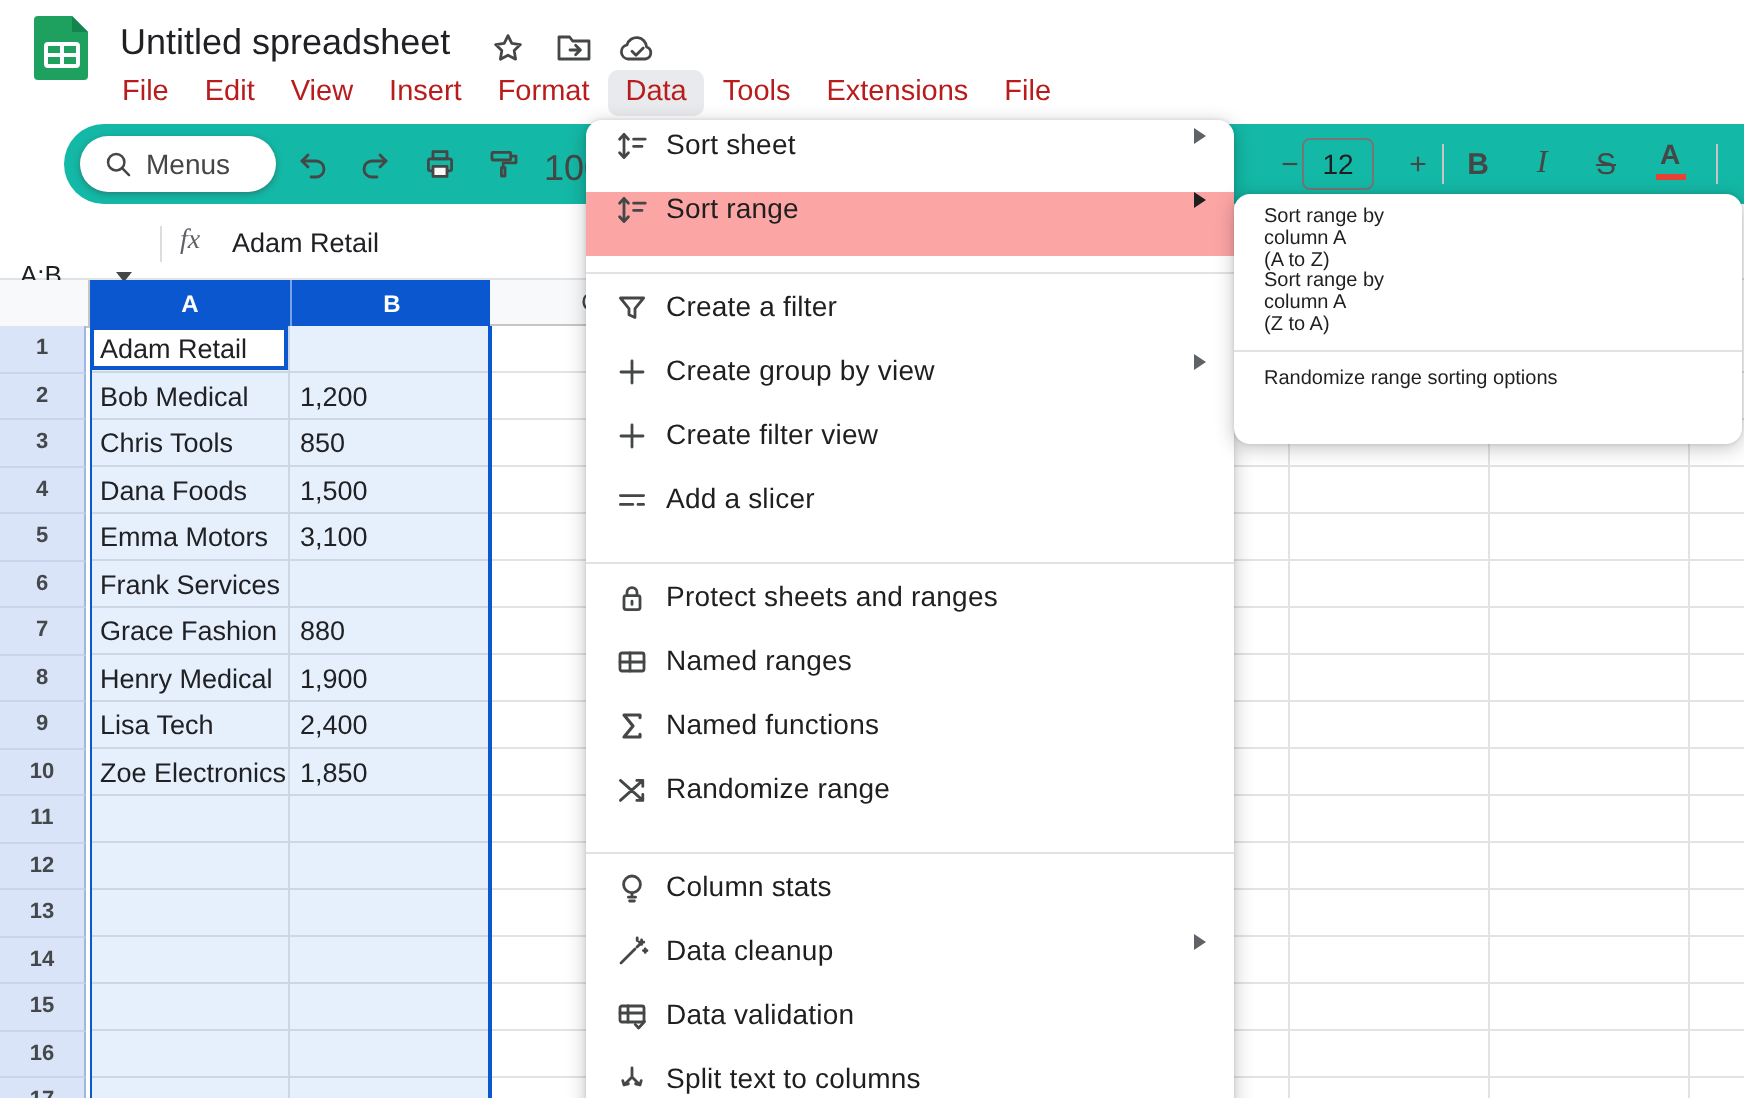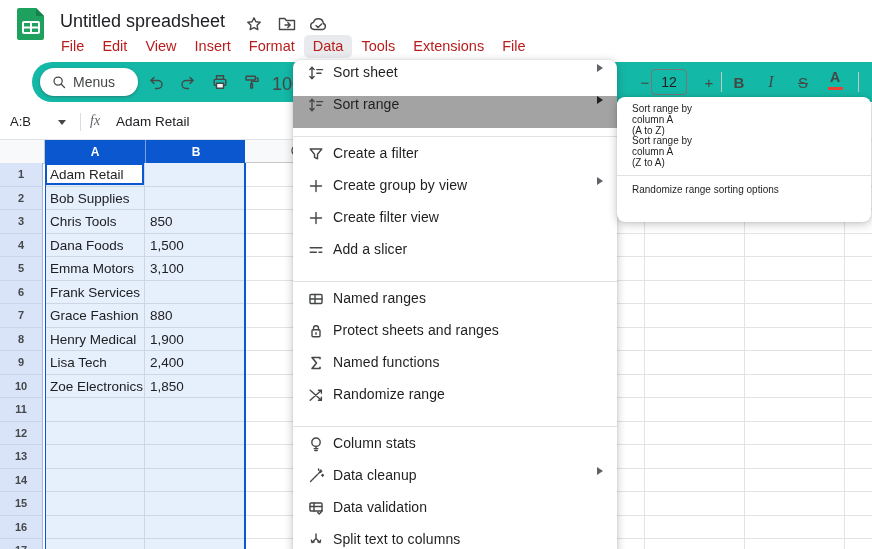--- a/index.html
+++ b/index.html
@@ -33,21 +33,21 @@
   .bB{left:694px;font-weight:bold;}
   .bI{left:726px;font-style:italic;font-family:"Liberation Serif",serif;font-size:16px;}
   .bS{left:758px;text-decoration:line-through;}
   .bA{left:790px;top:6px;flex-direction:column;}
   .bA .aletter{font-size:14px;font-weight:bold;color:#444746;line-height:15px;}
   .bA .abar{width:15px;height:3px;background:#e94235;margin-top:2px;}
   .bucket{left:838px;}
 
   
   .fbar{position:absolute;left:0;top:105px;width:872px;height:34px;background:#fff;border-bottom:1px solid #e0e2e5;}
-  .namebox{position:absolute;left:0;top:0;width:78px;height:34px;cursor:pointer;}
+  .namebox{position:absolute;left:0;top:16px;width:78px;height:34px;cursor:pointer;}
   .nbtxt{position:absolute;left:10px;top:9px;font-size:13px;color:#1f1f1f;}
   .caret{position:absolute;left:58px;top:15px;width:0;height:0;border-left:4px solid transparent;border-right:4px solid transparent;border-top:5px solid #444746;}
   .fdiv{position:absolute;left:80px;top:8px;width:1px;height:18px;background:#dadce0;}
   .fx{position:absolute;left:90px;top:8px;font-family:"Liberation Serif",serif;font-style:italic;font-size:14px;color:#5f6368;}
   .fval{position:absolute;left:116px;top:9px;font-size:13.5px;color:#202124;cursor:text;}
 
   
   .grid{position:absolute;left:0;top:140px;width:872px;height:409px;}
   .corner{position:absolute;left:0;top:0;width:44px;height:23px;background:#f8f9fa;border-right:1px solid #c4c7c5;border-bottom:1px solid #c4c7c5;cursor:pointer;}
   .ch{position:absolute;top:0;height:23px;display:flex;align-items:center;justify-content:center;font-size:12px;font-weight:600;cursor:pointer;}
@@ -64,21 +64,21 @@
   .selborder{position:absolute;left:244px;top:23px;width:2px;height:386px;background:#0b57d0;}
   .activecell{position:absolute;left:45px;top:23px;width:99px;height:22px;background:#fff;border:2px solid #0b57d0;box-sizing:border-box;}
   .drows{position:absolute;left:45px;top:23px;width:200px;}
   .drow{display:flex;height:23.5px;}
   .c{width:100px;box-sizing:border-box;padding:0 3px 0 5px;line-height:23.5px;font-size:13.5px;color:#202124;overflow:hidden;white-space:nowrap;cursor:cell;}
 
   
   .panel{position:absolute;background:#fff;border-radius:8px;box-shadow:0 2px 10px rgba(0,0,0,.24),0 0 2px rgba(0,0,0,.12);z-index:10;}
   .dmenu{left:293px;top:60px;width:324px;height:503px;padding-top:4px;box-sizing:border-box;}
   .mi{height:32px;display:flex;align-items:flex-start;padding:0 14px;cursor:pointer;}
-  .mi.hl{background:#a3a3a3;}
+  .mi.hl{background:#fca5a5;}
   .mi .ic{width:18px;height:18px;margin-right:8px;display:flex;align-items:center;justify-content:center;flex:none;color:#444746;font-size:14px;}
   .mi .lbl{flex:1;font-size:14px;color:#1f1f1f;letter-spacing:.1px;white-space:nowrap;overflow:hidden;}
   .sa{width:0;height:0;border-top:4.5px solid transparent;border-bottom:4.5px solid transparent;border-left:6px solid #5f6368;flex:none;}
   .sa.dark{border-left-color:#1f1f1f;}
   .mdiv{height:1px;background:#e1e3e3;margin:8px 0;}
 
   
   .smenu{left:617px;top:97px;width:254px;padding:6px 0;box-sizing:border-box;}
   .smi{height:32px;display:flex;align-items:flex-start;padding:0 15px;font-size:10px;color:#1f1f1f;cursor:pointer;white-space:nowrap;flex-direction:column;}
   .smi b{font-weight:normal;}
@@ -225,21 +225,22 @@
       <div class="rh">15</div>
       <div class="rh">16</div>
       <div class="rh">17</div>
     </div>
 
     <div class="drows">
       <div class="drow">
           <div class="c">Adam Retail</div>
         </div>
       <div class="drow">
-          <div class="c">Bob Supplies</div>
+          <div class="c">Bob Medical</div>
+          <div class="c">1,200</div>
         </div>
       <div class="drow">
           <div class="c">Chris Tools</div>
           <div class="c">850</div>
         </div>
       <div class="drow">
           <div class="c">Dana Foods</div>
           <div class="c">1,500</div>
         </div>
       <div class="drow">
@@ -318,34 +319,34 @@
           <svg class="ik" width="18" height="18" viewBox="0 0 18 18">
             <path d="M3.2 6.8h11.6M3.2 11.2h6.2M12 11.2h2.8"></path>
           </svg>
         </span>
       <span class="lbl">Add a slicer</span>
     </div>
     <div class="mdiv"></div>
     <div class="mi">
       <span class="ic">
           <svg class="ik" width="18" height="18" viewBox="0 0 18 18">
+            <rect x="5" y="7.8" width="8" height="7" rx="1"></rect>
+            <path d="M6.5 7.8V6.3a2.5 2.5 0 0 1 5 0v1.5M9 10.6v1.6"></path>
+          </svg>
+        </span>
+      <span class="lbl">Protect sheets and ranges</span>
+    </div>
+    <div class="mi">
+      <span class="ic">
+          <svg class="ik" width="18" height="18" viewBox="0 0 18 18">
             <rect x="3" y="4.5" width="12" height="9" rx="1"></rect>
             <path d="M3 9h12M8 4.5v9"></path>
           </svg>
         </span>
       <span class="lbl">Named ranges</span>
-    </div>
-    <div class="mi">
-      <span class="ic">
-          <svg class="ik" width="18" height="18" viewBox="0 0 18 18">
-            <rect x="5" y="7.8" width="8" height="7" rx="1"></rect>
-            <path d="M6.5 7.8V6.3a2.5 2.5 0 0 1 5 0v1.5M9 10.6v1.6"></path>
-          </svg>
-        </span>
-      <span class="lbl">Protect sheets and ranges</span>
     </div>
     <div class="mi">
       <span class="ic">
           <svg width="18" height="18" viewBox="0 0 18 18">
             <path d="M13 4.8V3.5H5l4.5 5.5L5 14.5h8v-1.3" fill="none" stroke="#444746" stroke-width="1.6" stroke-linecap="round" stroke-linejoin="round"></path>
           </svg>
         </span>
       <span class="lbl">Named functions</span>
     </div>
     <div class="mi">

